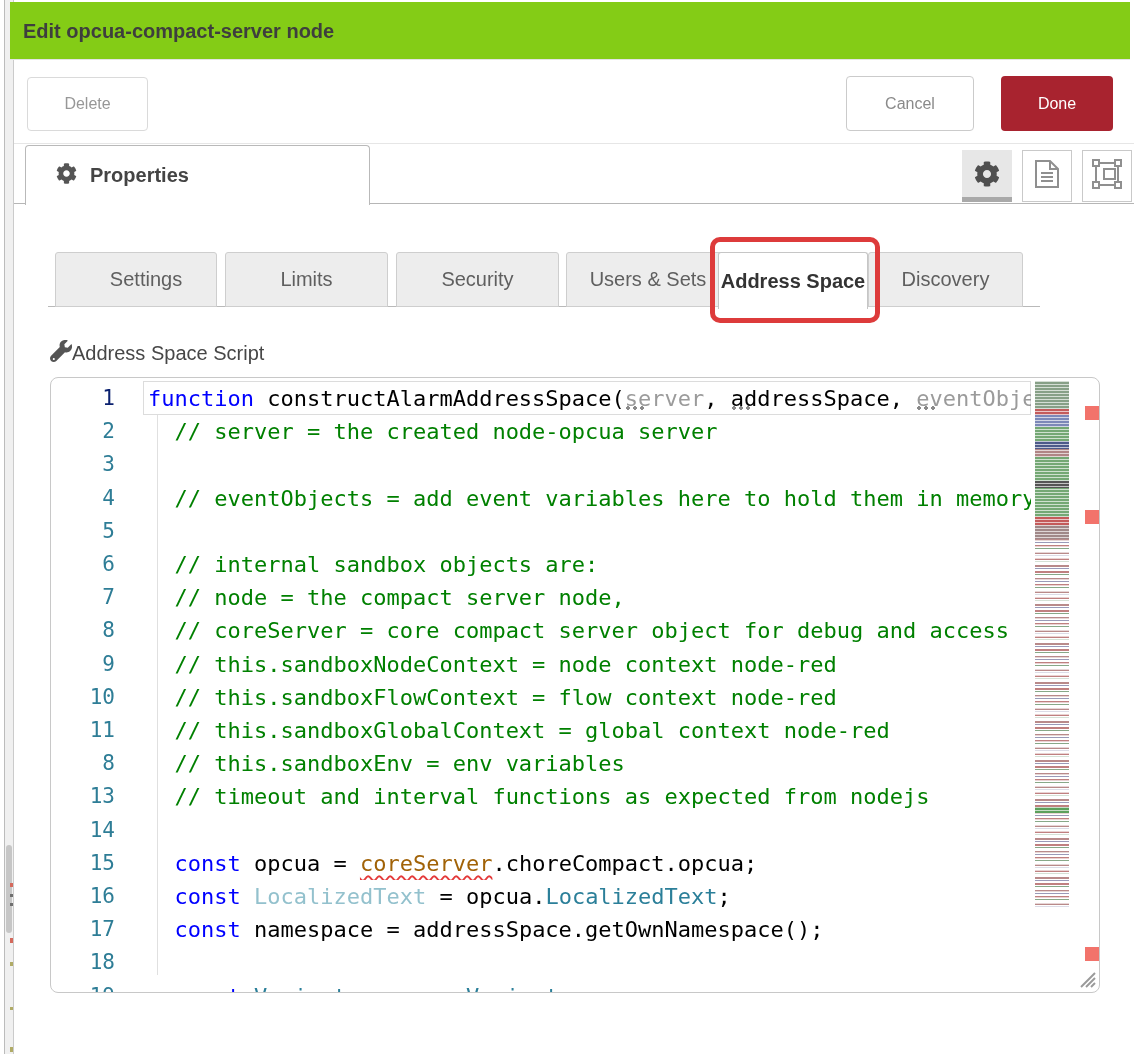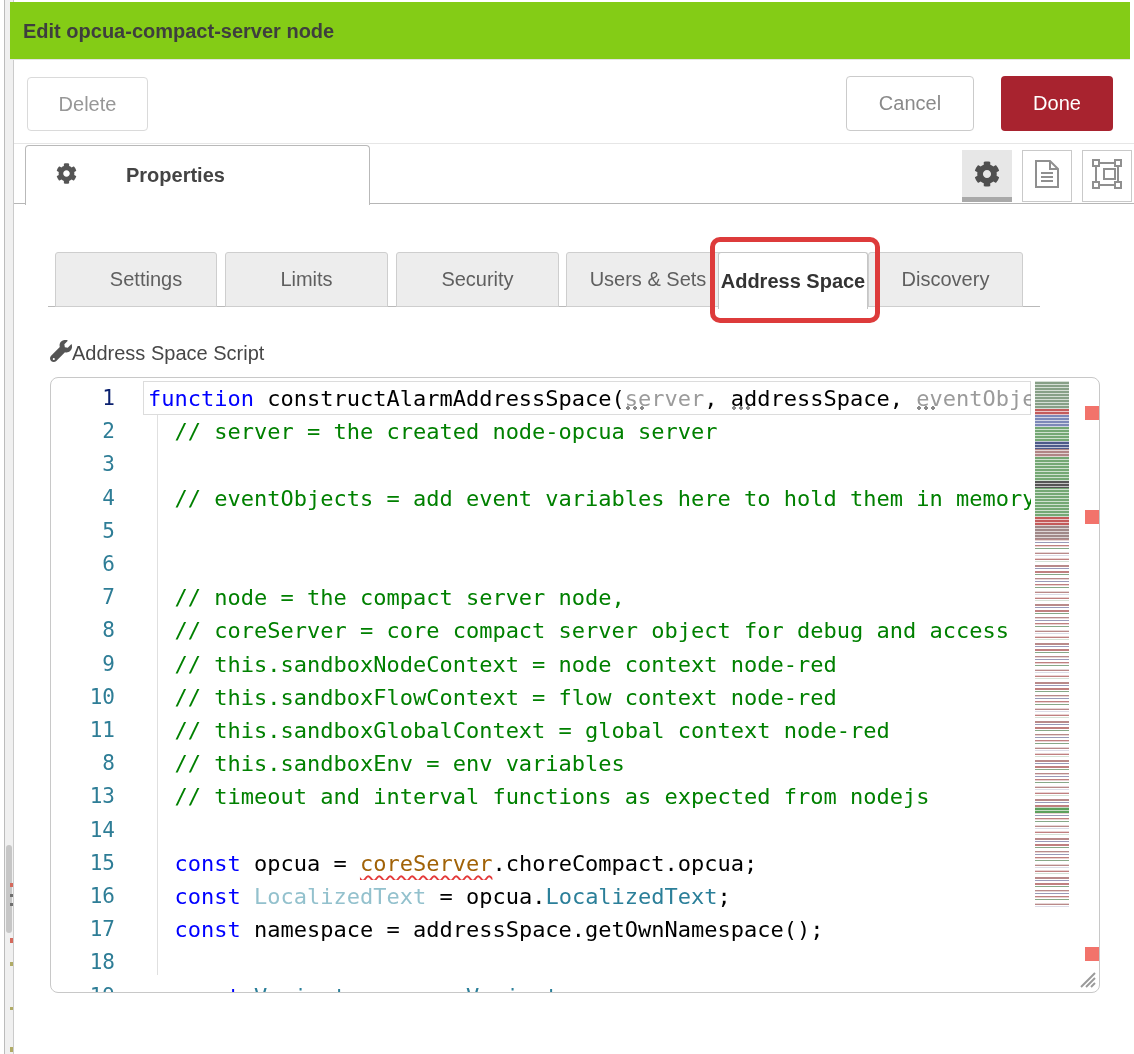--- a/index.html
+++ b/index.html
@@ -10,29 +10,29 @@
   .rail-line   { position:absolute; left:4px; top:0; width:1px; height:1054px; background:#bcbcbc; }
   .rail        { position:absolute; left:5px; top:0; width:9px; height:1054px; background:#f0f0f0; border-right:1px solid #cbcbcb; }
   .rail-thumb  { position:absolute; left:1px; top:845px; width:6px; height:88px; background:#c6c6c6; border-radius:3px; }
   .rail-mark   { position:absolute; left:5px; width:3px; }
 
   
   .tray-header { position:absolute; left:10px; top:2px; width:1120px; height:58px; background:#84cc16; border-bottom:1px solid #e3e3e3; }
   .tray-title  { position:absolute; left:13px; top:0; height:58px; line-height:58px; font-size:20px; font-weight:bold; color:#3e3e3e; }
 
   
-  .btn { position:absolute; border-radius:4px; font-size:20px; text-align:center; cursor:pointer; }
+  .btn { position:absolute; border-radius:4px; font-size:16px; text-align:center; cursor:pointer; }
   .btn-delete { left:27px;  top:77px; width:121px; height:54px; line-height:52px; background:#fff; border:1px solid #dadada; color:#979797; }
   .btn-cancel { left:846px; top:76px; width:128px; height:55px; line-height:53px; background:#fff; border:1px solid #cbcbcb; color:#8a8a8a; }
   .btn-done   { left:1001px;top:76px; width:112px; height:55px; line-height:55px; color:#fff; border:none; }
 
   
   .props-row { position:absolute; left:14px; top:143px; width:1120px; height:61px; background:#fff; border-top:1px solid #e6e6e6; border-bottom:1px solid #b6b6b6; }
   .props-tab { position:absolute; left:25px; top:145px; width:345px; height:60px; background:#fff; border:1px solid #b9b9b9; border-bottom:none; border-radius:4px 4px 0 0; z-index:2; display:flex; align-items:center; padding-left:30px; gap:13px; }
-  .props-tab-label { font-size:20px; font-weight:bold; color:#444;margin-left:36px; }
+  .props-tab-label { font-size:20px; font-weight:bold; color:#444; }
   .tray-iconbtn { position:absolute; top:150px; width:50px; height:52px; background:#fff; border:1px solid #c9c9c9; display:flex; align-items:center; justify-content:center; cursor:pointer; }
   .tray-iconbtn.sel { background:#e7e7e7; border:none; }
   .tray-iconbtn.sel::after { content:""; position:absolute; left:0; right:0; bottom:0; height:5px; background:#a9a9a9; }
 
   
   .ntab { position:absolute; top:252px; height:55px; background:#ededed; border:1px solid #cecece; border-radius:3px 3px 0 0; font-size:20px; color:#5f5f5f; display:flex; align-items:center; justify-content:center; overflow:hidden; white-space:nowrap; cursor:pointer; z-index:1; }
   .ntab.active { background:#fff; border-color:#c6c6c6; border-bottom:none; height:57px; font-weight:bold; color:#333; z-index:3; }
   .ntab-baseline { position:absolute; left:48px; top:306px; width:992px; height:1px; background:#b9b9b9; z-index:0; }
   .red-box { position:absolute; left:710px; top:237px; width:170px; height:86px; border:5px solid #dd3b3b; border-radius:10px; z-index:6; pointer-events:none; }
 
@@ -195,21 +195,21 @@
         <div class="ln" style="top: 535.2px;">17</div>
         <div class="ln" style="top: 568.4px;">18</div>
         <div class="ln" style="top: 601.6px;">19</div>
       </div>
     <div id="code-lines">
         <div class="code-line" style="top: 4px;"><span class="tok-k">function</span><span class="tok-p"> constructAlarmAddressSpace(</span><span class="tok-pu">server</span><span class="tok-p">, </span><span class="tok-pd">addressSpace</span><span class="tok-p">, </span><span class="tok-pu">eventObjects</span></div>
         <div class="code-line" style="top: 37.2px;"><span class="tok-p">  </span><span class="tok-c">// server = the created node-opcua server</span></div>
         <div class="code-line" style="top: 70.4px;"><span class="tok-p">  </span></div>
         <div class="code-line" style="top: 103.6px;"><span class="tok-p">  </span><span class="tok-c">// eventObjects = add event variables here to hold them in memory</span></div>
         <div class="code-line" style="top: 136.8px;"></div>
-        <div class="code-line" style="top: 170px;"><span class="tok-p">  </span></div>
+        <div class="code-line" style="top: 170px;"><span class="tok-p">  </span><span class="tok-c">// internal sandbox objects are:</span></div>
         <div class="code-line" style="top: 203.2px;"><span class="tok-p">  </span><span class="tok-c">// node = the compact server node,</span></div>
         <div class="code-line" style="top: 236.4px;"><span class="tok-p">  </span><span class="tok-c">// coreServer = core compact server object for debug and access</span></div>
         <div class="code-line" style="top: 269.6px;"><span class="tok-p">  </span><span class="tok-c">// this.sandboxNodeContext = node context node-red</span></div>
         <div class="code-line" style="top: 302.8px;"><span class="tok-p">  </span><span class="tok-c">// this.sandboxFlowContext = flow context node-red</span></div>
         <div class="code-line" style="top: 336px;"><span class="tok-p">  </span><span class="tok-c">// this.sandboxGlobalContext = global context node-red</span></div>
         <div class="code-line" style="top: 369.2px;"><span class="tok-p">  </span><span class="tok-c">// this.sandboxEnv = env variables</span></div>
         <div class="code-line" style="top: 402.4px;"><span class="tok-p">  </span><span class="tok-c">// timeout and interval functions as expected from nodejs</span></div>
         <div class="code-line" style="top: 435.6px;"></div>
         <div class="code-line" style="top: 468.8px;"><span class="tok-p">  </span><span class="tok-k">const</span><span class="tok-p"> opcua = </span><span class="tok-e">coreServer</span><span class="tok-p">.choreCompact.opcua;</span></div>
         <div class="code-line" style="top: 502px;"><span class="tok-p">  </span><span class="tok-k">const</span><span class="tok-p"> </span><span class="tok-tu">LocalizedText</span><span class="tok-p"> = opcua.</span><span class="tok-t">LocalizedText</span><span class="tok-p">;</span></div>

